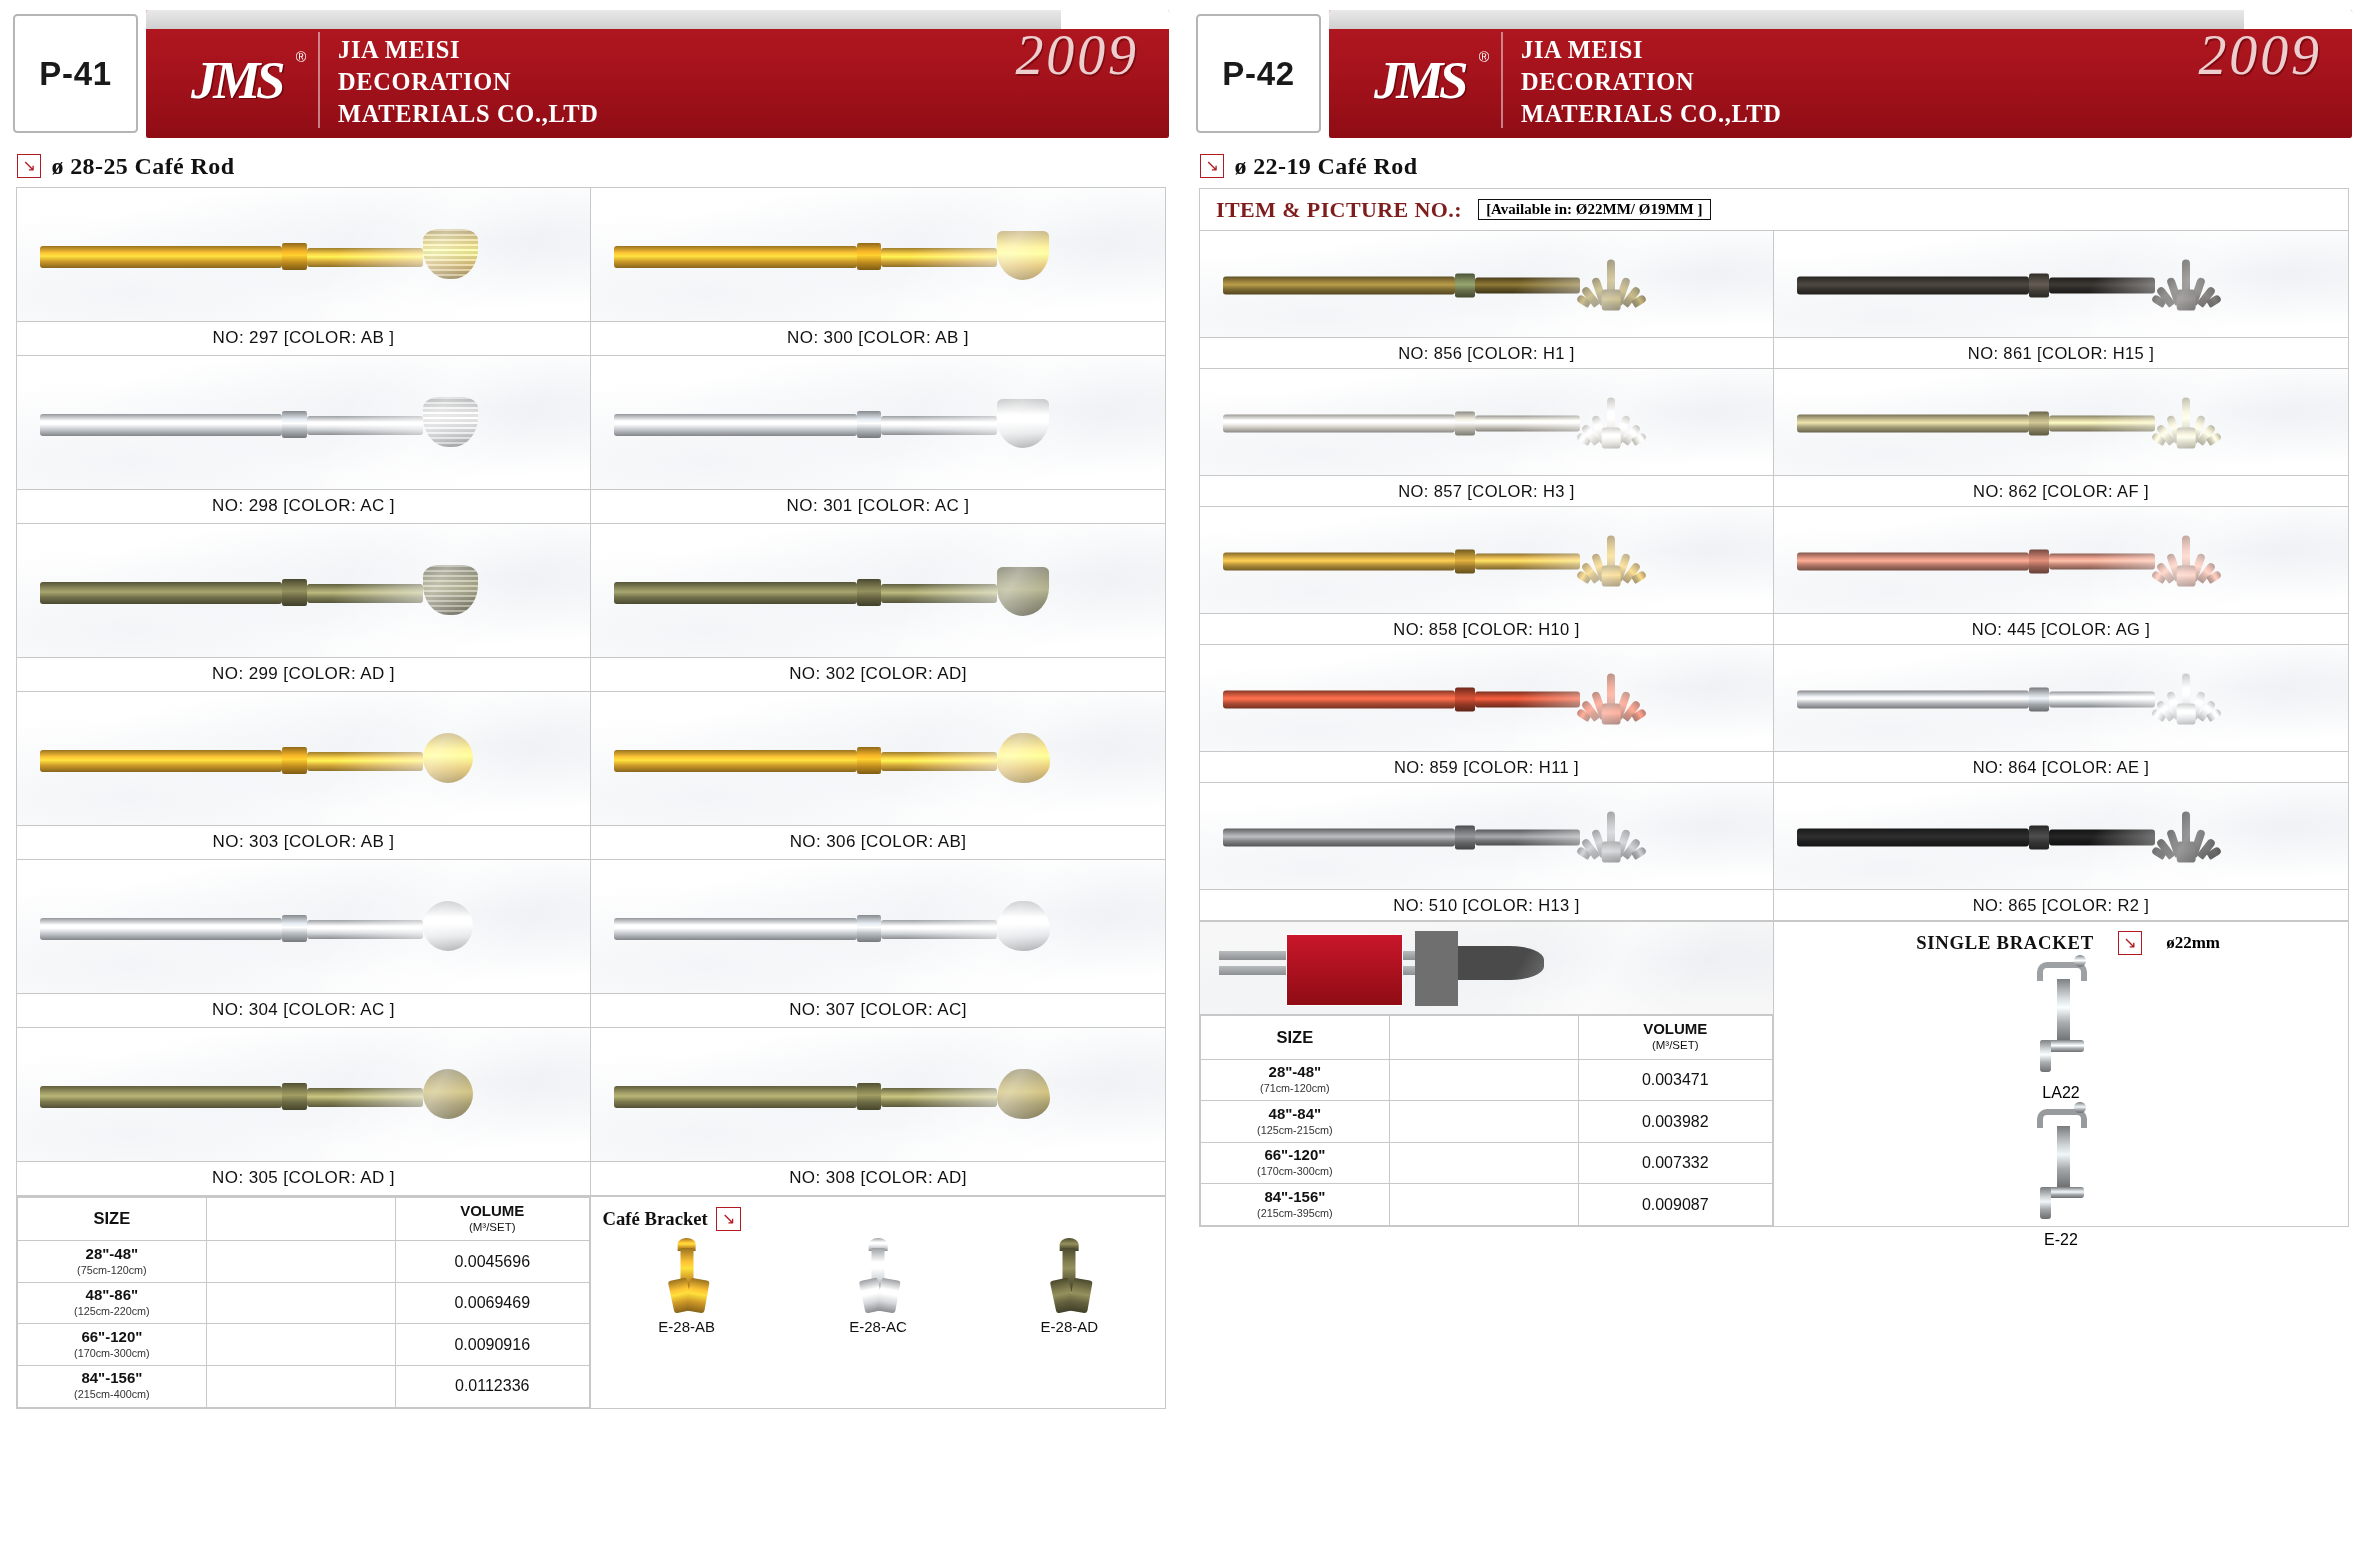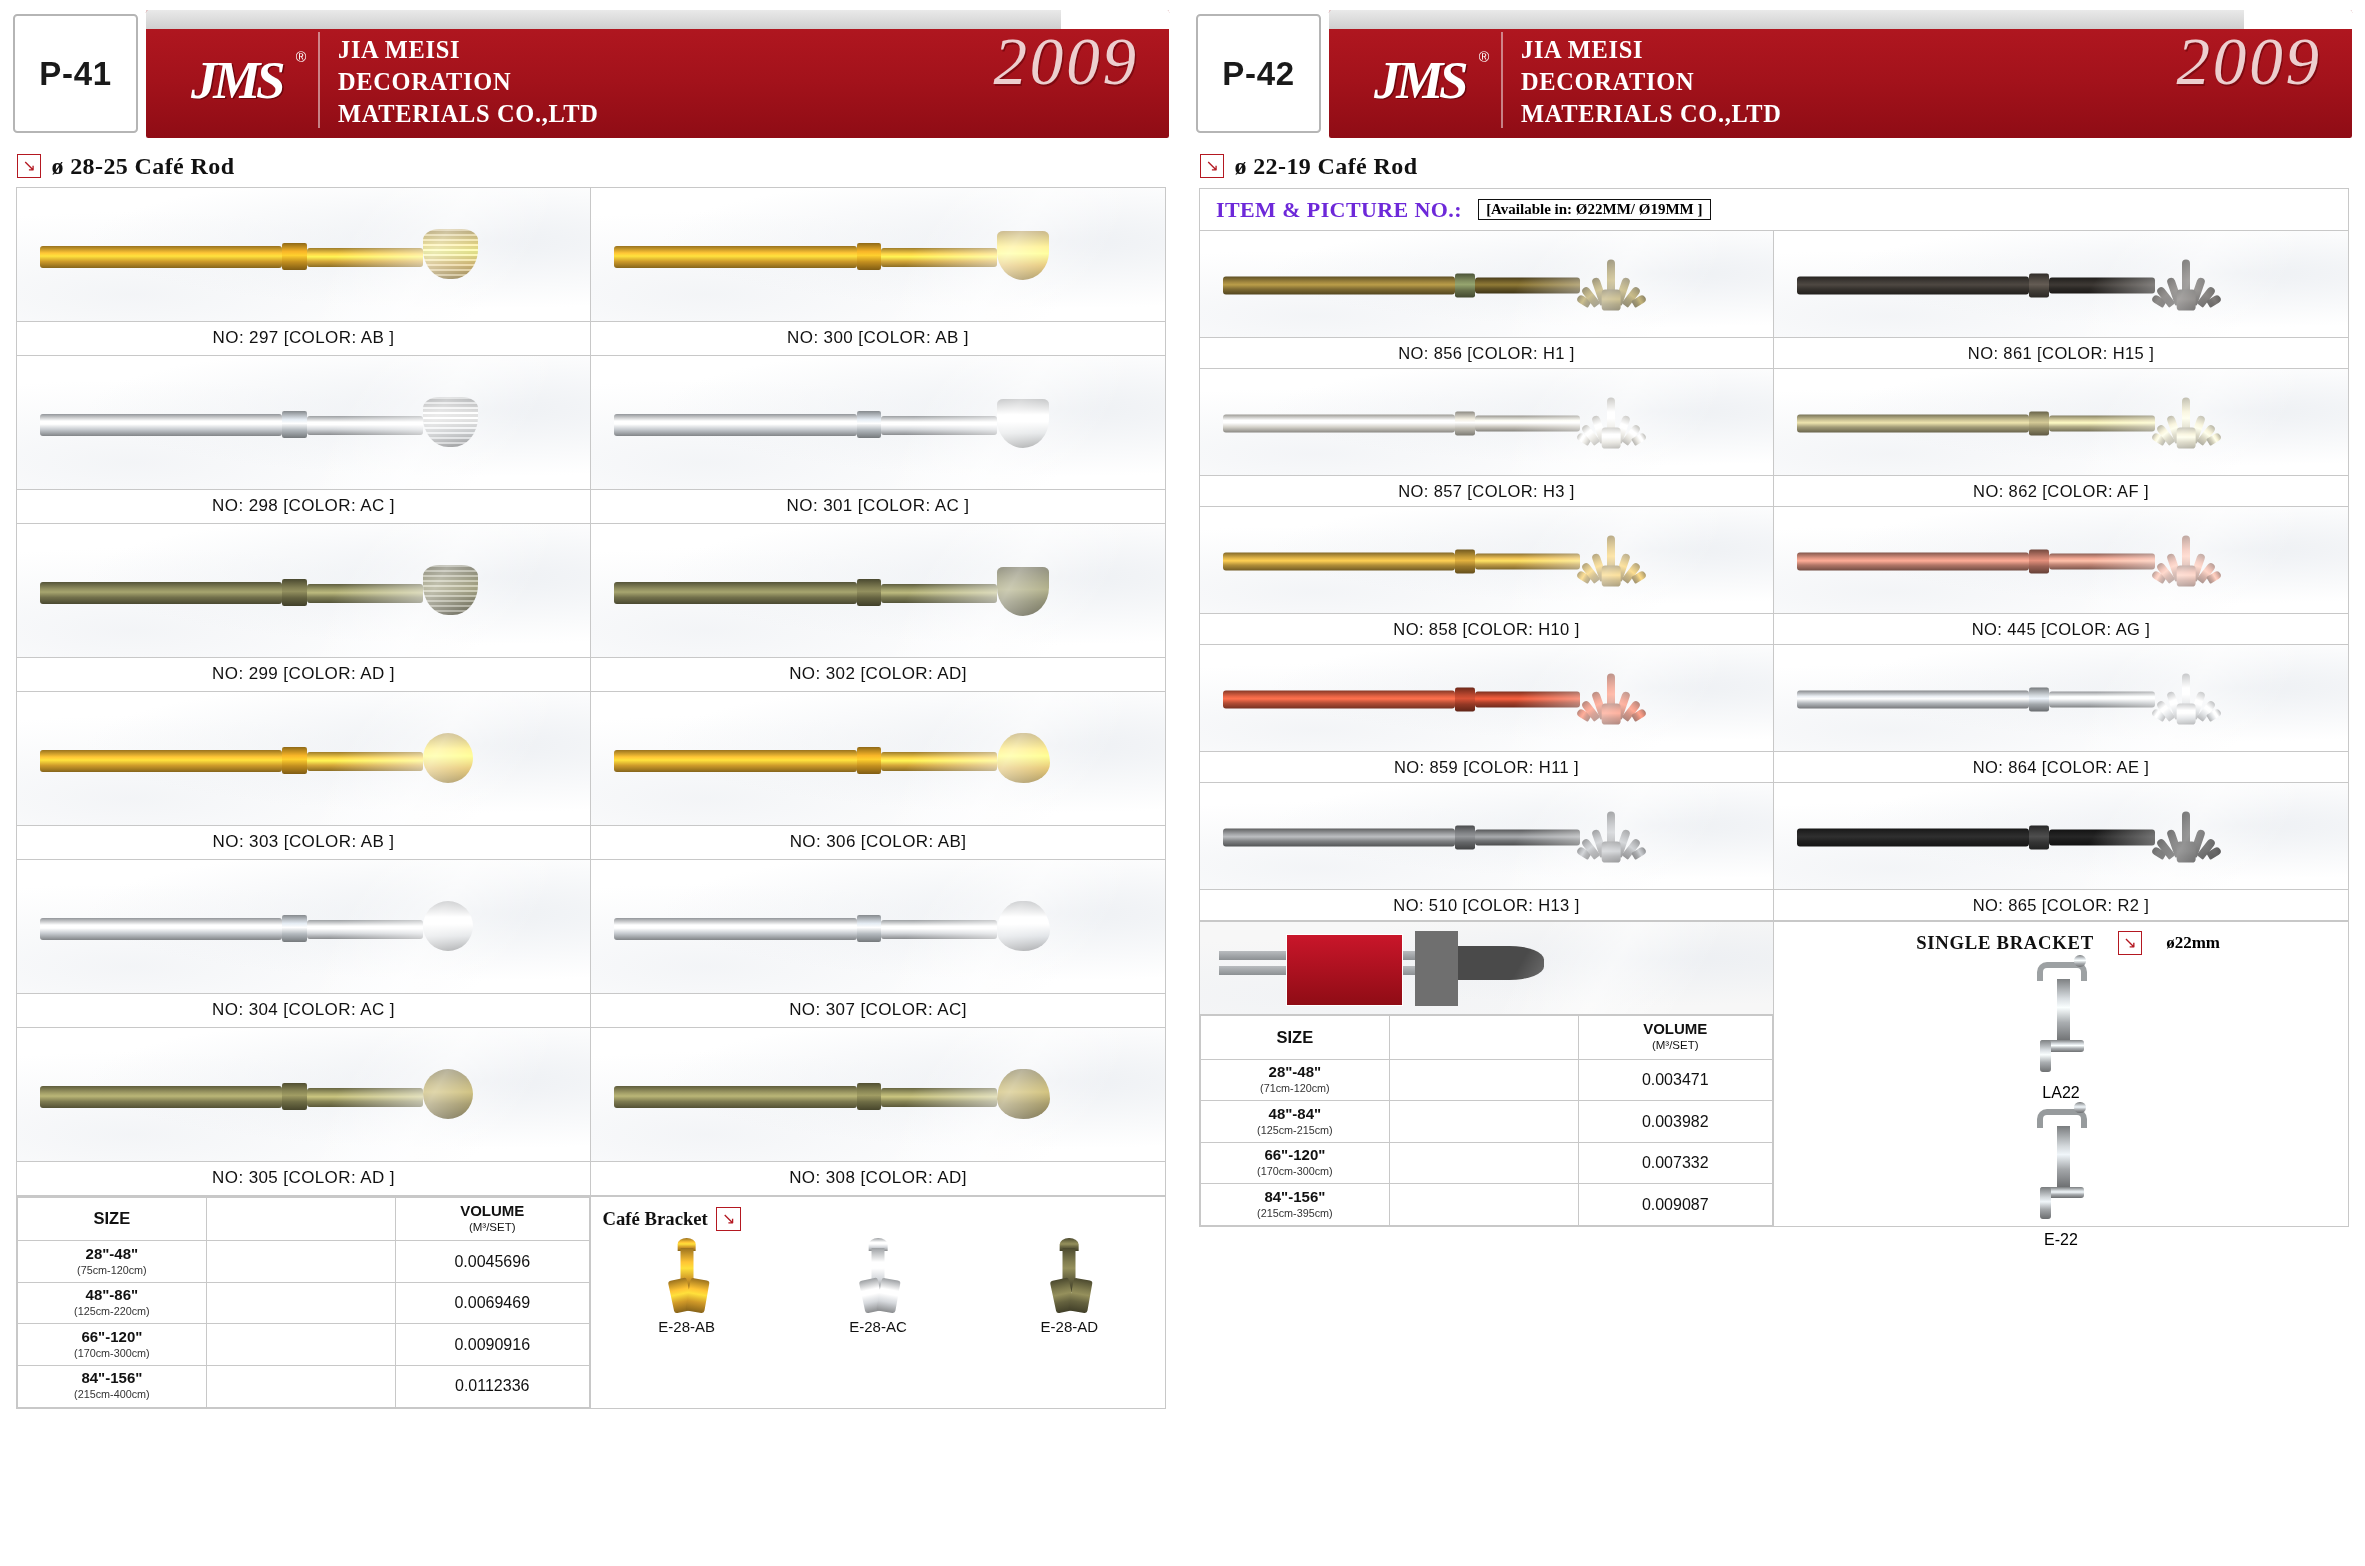--- a/index.html
+++ b/index.html
@@ -41,21 +41,21 @@
     font-style:italic;
     text-shadow:1.4px 1.4px 0 #6d060d;
   }
   .hdr-logo .reg{position:absolute;right:1.4px;top:18.7px;font-size:14.3px;color:#fff;}
   .hdr-divider{position:absolute;left:172px;top:21.5px;width:2.2px;height:96px;background:#e7cfd0;opacity:.6;}
   .hdr-company{position:absolute;left:192px;top:24.4px;color:#ffffff;font-family:"Liberation Serif", serif;}
   .hdr-company div{font-size:24.4px;font-weight:bold;line-height:32px;letter-spacing:0.7px;}
   .hdr-year{
     position:absolute;right:30px;top:13px;
     font-family:"Liberation Serif", serif;font-style:italic;
-    font-size:67px;color:#f3dede;opacity:.92;letter-spacing:2.9px;
+    font-size:56px;color:#f3dede;opacity:.92;letter-spacing:2.9px;
     text-shadow:1.4px 2.2px 0 #7d0910;
   }
   .hdr-band-right{
     position:absolute;right:0;top:0;width:108px;height:18.7px;background:#ffffff;
   }
 
   
   .sec-title{display:flex;align-items:center;gap:10px;margin:11.5px 0 7.2px 17px;}
   .sec-flag{
     width:24.4px;height:24.4px;border:1.4px solid #b41821;box-sizing:border-box;
@@ -114,21 +114,21 @@
   .brk-row{display:flex;justify-content:space-around;align-items:flex-end;margin-top:4.3px;height:100px;}
   .brk-item{width:30%;text-align:center;}
   .brk-shape{height:80px;position:relative;}
   .brk-lbl{font-size:15px;color:#111;margin-top:2.9px;}
 
   
   .itembar{
     margin:8.6px 16px 0 16px;border:1.4px solid #c8c8c8;border-bottom:none;
     height:42px;display:flex;align-items:center;padding-left:16px;box-sizing:border-box;
   }
-  .itembar .ttl{font-family:"Liberation Serif", serif;font-weight:bold;font-size:22px;color:#6d28d9;letter-spacing:0.4px;}
+  .itembar .ttl{font-family:"Liberation Serif", serif;font-weight:bold;font-size:22px;color:#7f1d1d;letter-spacing:0.4px;}
   .itembar .avail{
     margin-left:16px;border:1.4px solid #111;padding:1.4px 7.2px;font-size:15px;font-weight:bold;
     font-family:"Liberation Serif", serif;
   }
   .grid2 .cell .img{height:106px;}
   .grid2 .cell .cap{height:30px;font-size:16.5px;}
 
   .bottom2{margin:0 16px;display:flex;border:1.4px solid #c8c8c8;border-top:none;box-sizing:border-box;}
   .pkgcell{width:50%;border-right:0.7px solid #c8c8c8;box-sizing:border-box;}
   .pkgimg{height:92px;position:relative;border-bottom:0.7px solid #c8c8c8;overflow:hidden;background:#f7f7f7;}

